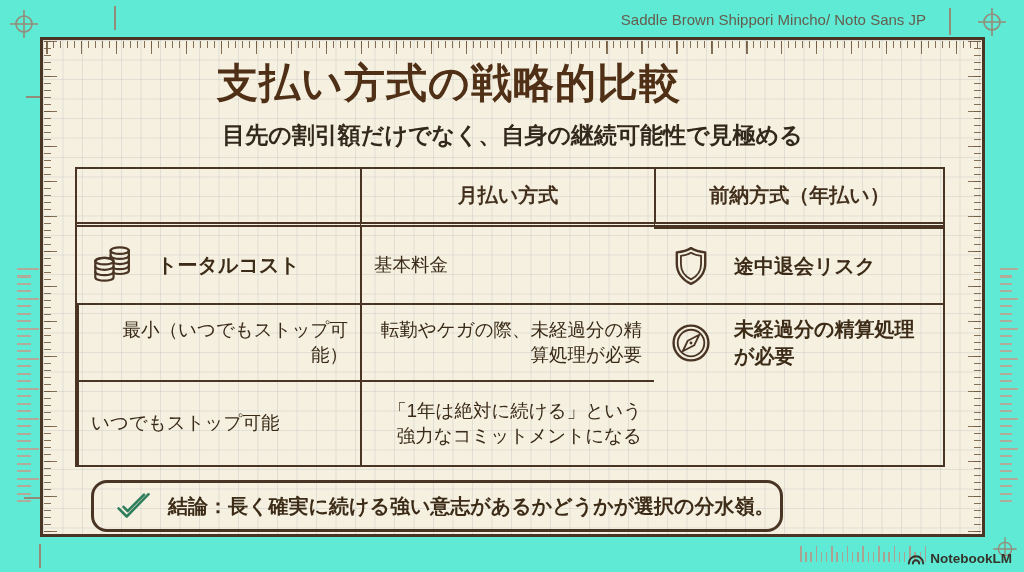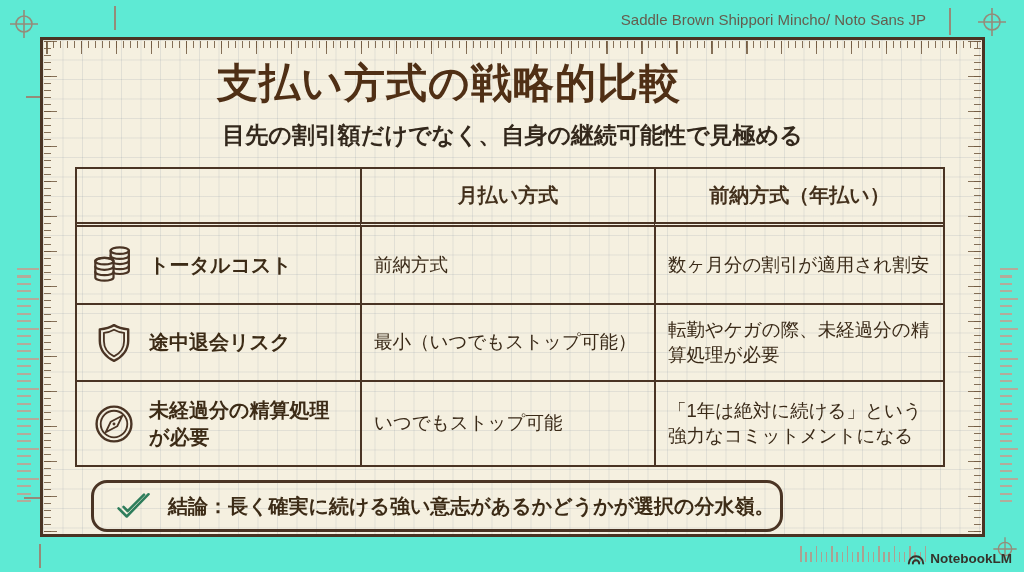--- a/index.html
+++ b/index.html
@@ -90,24 +90,24 @@
   .cmp-table{
     position:absolute;left:75px;top:167px;width:870px;height:300px;
     border:2.5px solid #4a3424;box-sizing:border-box;
     display:grid;
     grid-template-columns:283px 294px 1fr;
     grid-template-rows:58px 76px 77px 1fr;
   }
   .cell{box-sizing:border-box;display:flex;align-items:center;
     font-size:18.5px;line-height:1.32;padding:8px 12px;color:#3a2a18;}
   .cell.head{justify-content:center;font-weight:700;font-size:20px;color:#43301c;}
-  .cell.c2,.cell.c3{border-left:2px solid #4a3424;}
+  .cell.c2,.cell.c3{border-left:2px solid #4a3424;text-align:right;}
   .cell.hrow{border-bottom:5px double #4a3424;}
   .cell.rtop{border-top:2px solid #4a3424;}
-  .cell.labelcell{gap:12px;padding-left:14px;font-weight:700;font-size:20px;color:#3c2b16;}
+  .cell.labelcell{gap:20px;padding-left:14px;font-weight:700;font-size:20px;color:#3c2b16;}
   .icwrap{flex:0 0 46px;display:flex;align-items:center;justify-content:center;}
 
   
   .conclusion{
     position:absolute;left:75px;top:480px;width:692px;height:52px;
     border:3px solid #4a3424;border-radius:16px;box-sizing:border-box;
     display:flex;align-items:center;gap:14px;padding:0 20px;margin-left:16px;
   }
   .conclusion .txt{font-size:20px;font-weight:700;color:#3c2b16;white-space:nowrap;}
 
@@ -171,22 +171,21 @@
           <path d="M4.5 20 a9.5 3.4 0 0 1 19 0 V37 a9.5 3.4 0 0 1 -19 0 Z" fill="#f5f0e0" stroke="#4a3424" stroke-width="2.3"></path>
           <g stroke="#4a3424" stroke-width="2.3" fill="none" stroke-linecap="round">
             <ellipse cx="14" cy="20" rx="9.5" ry="3.4"></ellipse>
             <path d="M4.5 25.6 a9.5 3.4 0 0 0 19 0"></path>
             <path d="M4.5 31.2 a9.5 3.4 0 0 0 19 0"></path>
           </g>
         </svg>
       </span>
       <span>トータルコスト</span>
     </div>
-    <div class="cell c2">前納方式</div>
-    <div class="cell c3">数ヶ月分の割引が適用され割安</div>
+    <div class="cell c2">基本料金</div>
 
     <div class="cell labelcell rtop">
       <span class="icwrap">
         <svg width="44" height="44" viewBox="0 0 48 48" fill="none" stroke="#4a3424" stroke-linejoin="round">
           <path stroke-width="2.6" d="M24 4.5 C28 7 34 8.6 39.5 9.2 V21.5 C39.5 31.5 33 39.5 24 43.5 C15 39.5 8.5 31.5 8.5 21.5 V9.2 C14 8.6 20 7 24 4.5 Z"></path>
           <path stroke-width="2" d="M24 9.5 C27 11.2 31 12.4 35 12.9 V21.8 C35 29.3 30.5 35.3 24 38.6 C17.5 35.3 13 29.3 13 21.8 V12.9 C17 12.4 21 11.2 24 9.5 Z"></path>
         </svg>
       </span>
       <span>途中退会リスク</span>
     </div>

